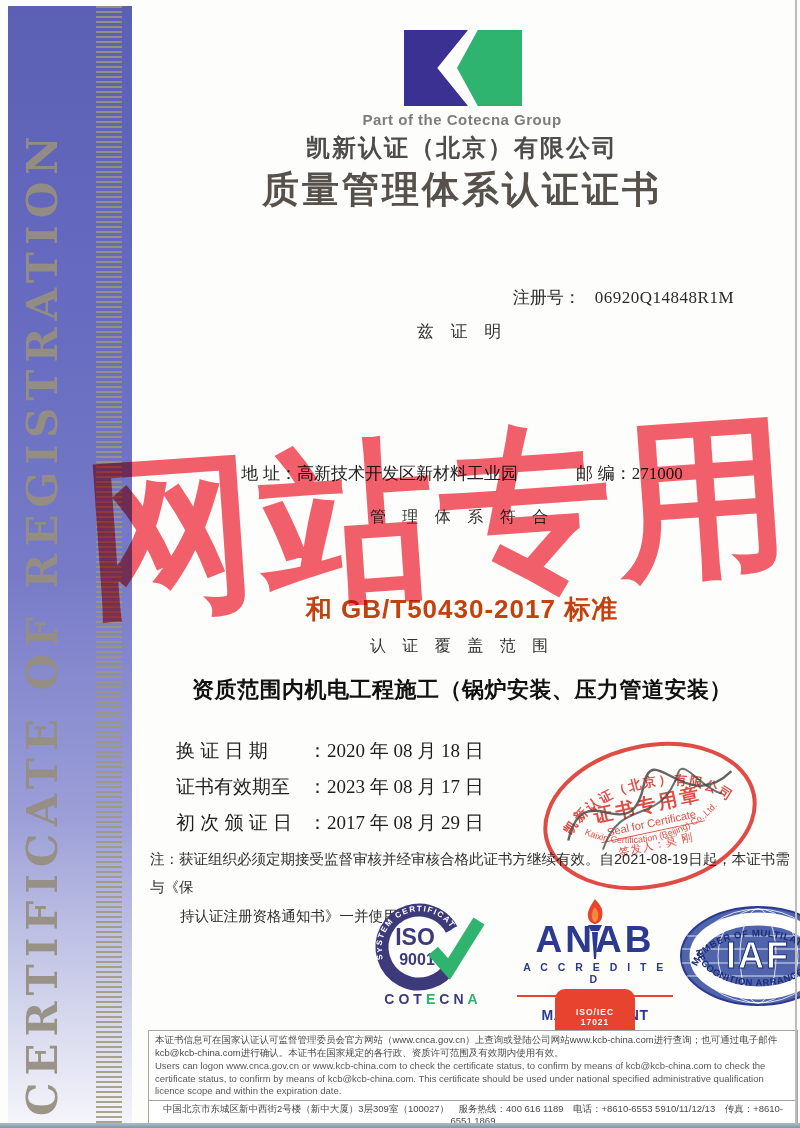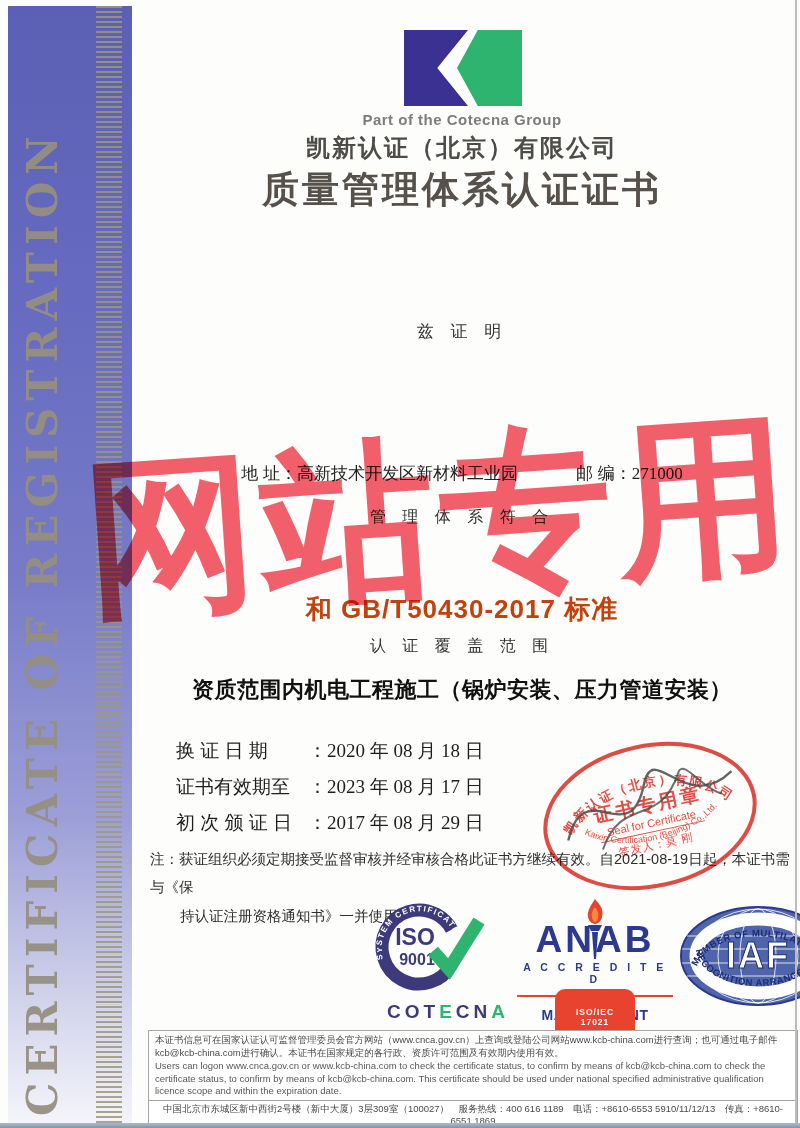--- a/index.html
+++ b/index.html
@@ -58,21 +58,21 @@
 
   .note{position:absolute;left:18px;top:845px;width:640px;font-size:14.5px;line-height:1.95;color:#2e2e2e;}
   .note .l2{margin-left:30px;}
 
   
   .seal{position:absolute;left:535px;top:731px;width:230px;height:170px;transform:rotate(-12deg);
     mix-blend-mode:multiply;opacity:.92;z-index:30;}
 
   
   .badge-iso{position:absolute;left:225px;top:899px;width:152px;height:116px;}
-  .cotecna{position:absolute;left:0;right:0;top:102px;text-align:right;font-size:19px;font-weight:bold;
+  .cotecna{position:absolute;left:0;right:0;top:92px;text-align:center;font-size:14px;font-weight:bold;
     letter-spacing:4px;color:#3d3a7c;}
   .cotecna .grn{color:#2eb46e;}
   .badge-anab{position:absolute;left:383px;top:897px;width:160px;text-align:center;}
   .anab-name{font-size:37px;font-weight:bold;color:#2b3990;letter-spacing:3px;line-height:1;margin-top:24px;}
   .anab-torch{position:absolute;left:67px;top:0px;width:26px;height:62px;}
   .anab-accredited{font-size:10.5px;font-weight:bold;color:#2b3990;letter-spacing:3.5px;margin-top:3px;}
   .anab-divider{position:relative;height:14px;margin-top:4px;}
   .anab-divider .line{position:absolute;left:2px;right:2px;top:6px;height:2px;background:#e8432e;}
   .anab-pill{position:absolute;left:50%;transform:translateX(-50%);top:0;background:#e8432e;color:#fff;
     font-size:8.5px;font-weight:bold;padding:18px 8px;border-radius:10px;letter-spacing:1px;}
@@ -104,20 +104,23 @@
   <div class="content">
 
     <div class="logo">
       <div class="logo-purple"></div>
       <div class="logo-green"></div>
     </div>
     <div class="cc group-line">Part of the Cotecna Group</div>
     <div class="cc issuer-cn">凯新认证（北京）有限公司</div>
     <div class="cc cert-title">质量管理体系认证证书</div>
 
+    <div class="reg-row">
+      <span>注册号：</span><span class="num">06920Q14848R1M</span>
+    </div>
 
     <div class="cc certify">兹 证 明</div>
     <div class="cc addr-row">
       <span>地 址：</span><span>高新技术开发区新材料工业园</span><span class="gap"></span><span>邮 编：</span><span class="val">271000</span>
     </div>
 
     <div class="cc sys-head">管 理 体 系 符 合</div>
     <div class="cc std2">和 GB/T50430-2017 标准</div>
     <div class="cc scope-head">认 证 覆 盖 范 围</div>
     <div class="cc scope-text">资质范围内机电工程施工（锅炉安装、压力管道安装）</div>

